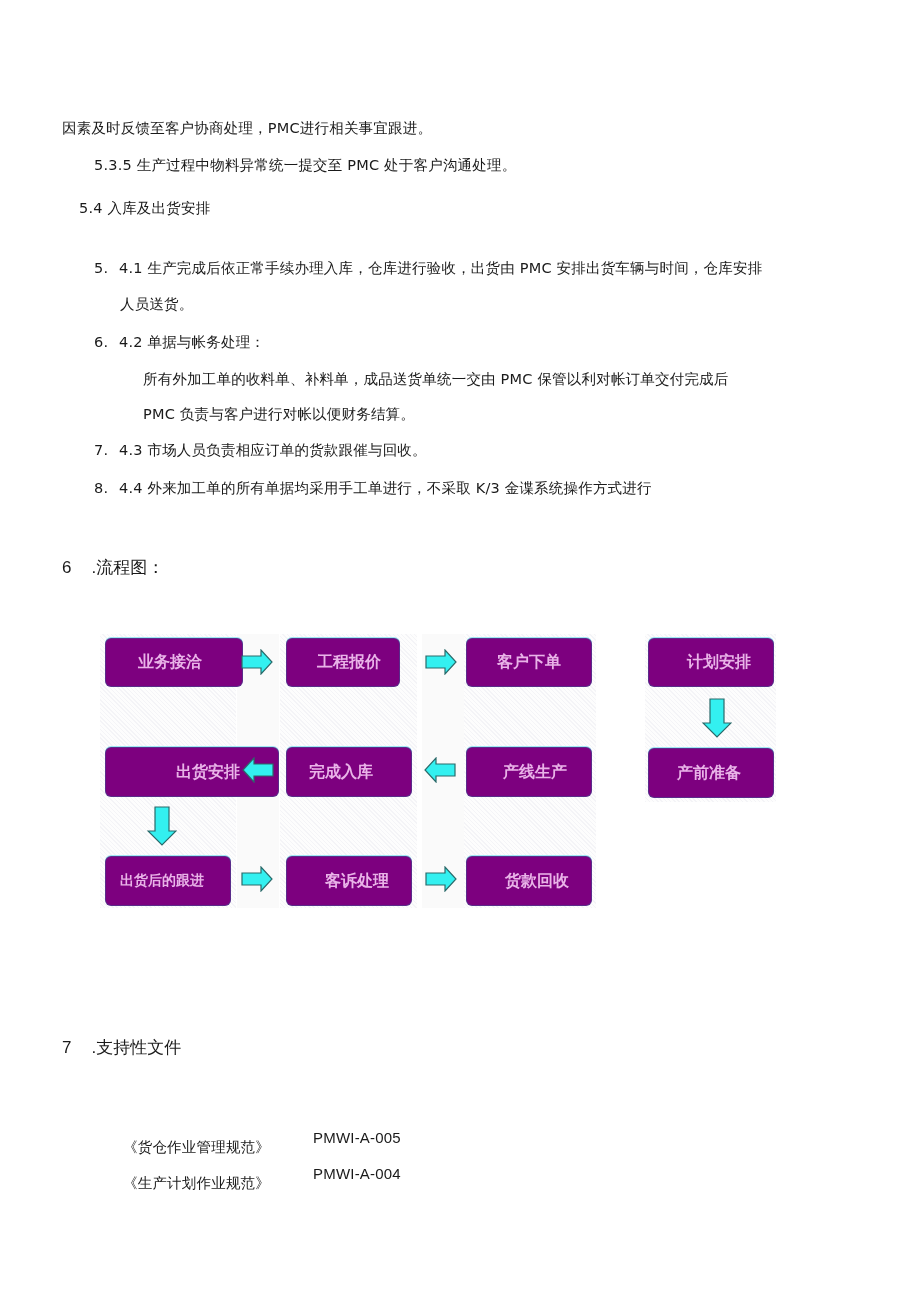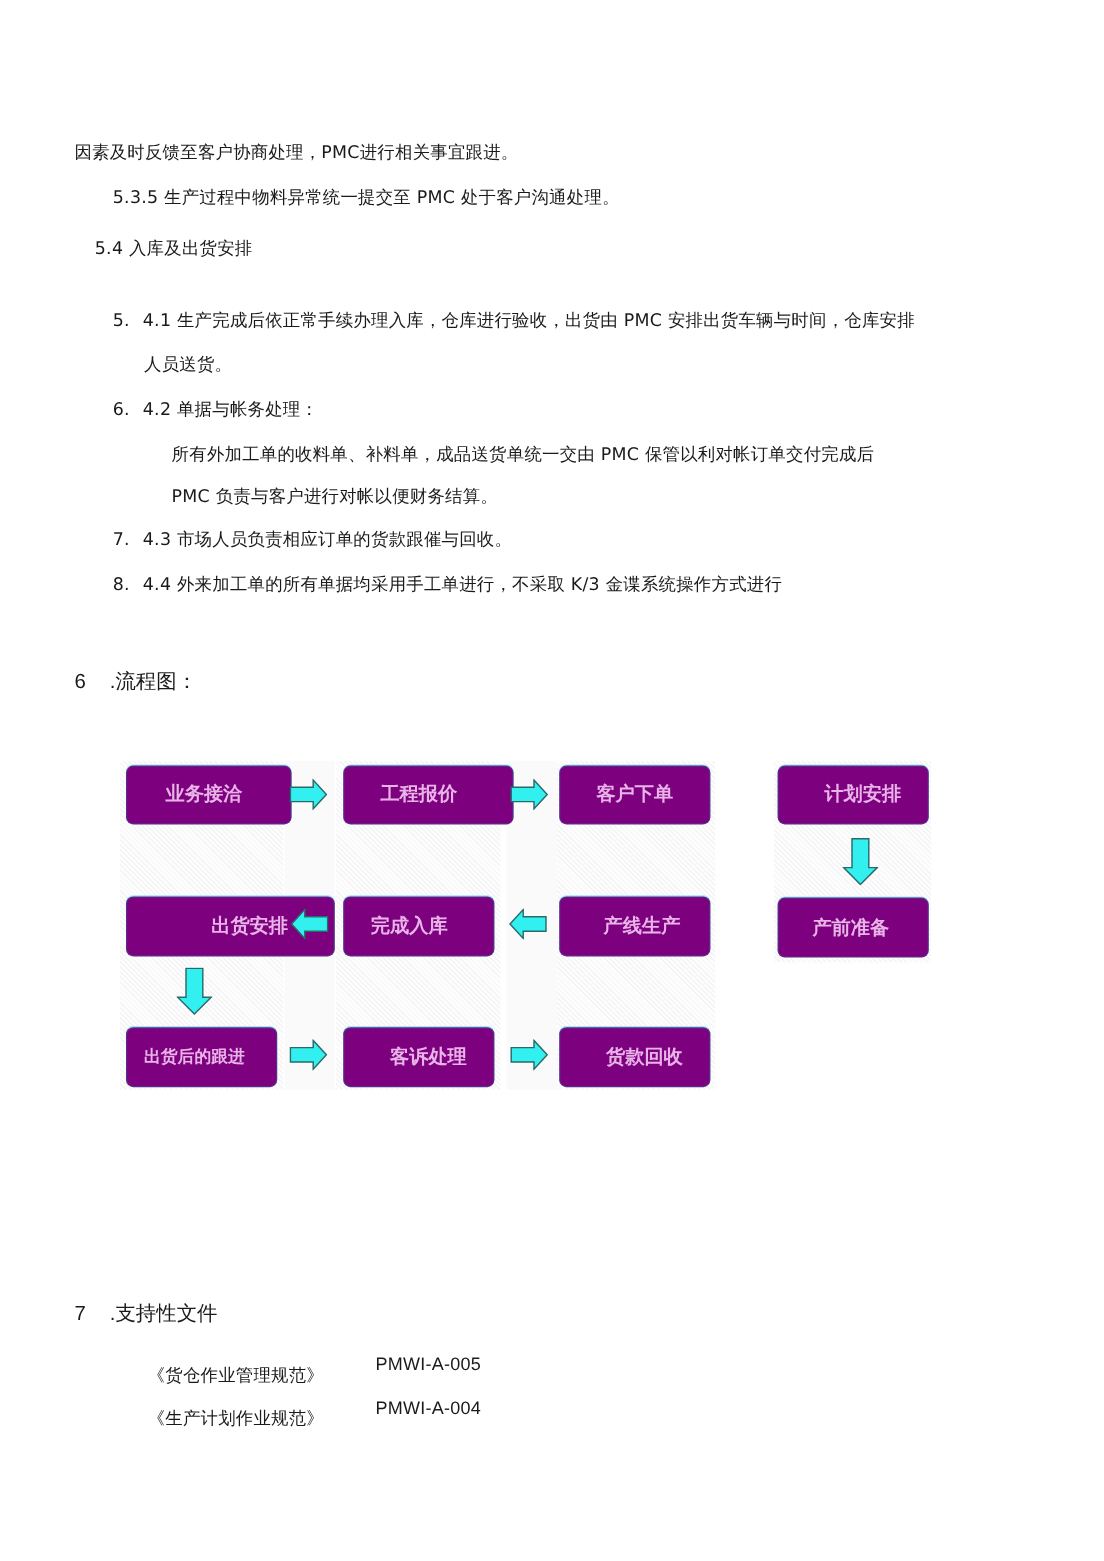--- a/index.html
+++ b/index.html
@@ -51,21 +51,21 @@
 <div class="panel" style="left:100px; top:634px; width:136px; height:274px;"></div>
 <div class="panel" style="left:237px; top:634px; width:42px; height:274px; background:#fafafa;"></div>
 <div class="panel" style="left:280px; top:634px; width:137px; height:274px;"></div>
 <div class="panel" style="left:422px; top:634px; width:42px; height:274px; background:#fafafa;"></div>
 <div class="panel" style="left:464px; top:634px; width:132px; height:274px;"></div>
 <div class="panel" style="left:645px; top:634px; width:131px; height:168px;"></div>
 
 <div class="box" style="left:106px; top:639px; width:124px; height:47px;padding-left:12px;">
   <span style="margin-left:20px">业务接洽</span>
 </div>
-<div class="box" style="left:287px; top:639px; width:140px; height:47px;">
+<div class="box" style="left:287px; top:639px; width:112px; height:47px;">
   <span style="margin-left:30px">工程报价</span>
 </div>
 <div class="box" style="left:467px; top:639px; width:124px; height:47px;">
   <span style="margin-left:30px">客户下单</span>
 </div>
 <div class="box" style="left:649px; top:639px; width:124px; height:47px;">
   <span style="margin-left:38px">计划安排</span>
 </div>
 
 <div class="box" style="left:106px; top:748px; width:124px; height:48px;padding-left:48px;">
@@ -111,20 +111,20 @@
   <polygon points="31,7 12,7 12,1 1,13 12,25 12,19 31,19" fill="#33f0f0" stroke="#2a6a6a" stroke-width="1.2"></polygon>
 </svg>
 
 <svg class="arrow" style="left:147px; top:806px;" width="30" height="40" viewBox="0 0 30 40">
   <polygon points="8,1 22,1 22,25 29,25 15,39 1,25 8,25" fill="#33f0f0" stroke="#2a6a6a" stroke-width="1.2"></polygon>
 </svg>
 <svg class="arrow" style="left:702px; top:698px;" width="30" height="40" viewBox="0 0 30 40">
   <polygon points="8,1 22,1 22,25 29,25 15,39 1,25 8,25" fill="#33f0f0" stroke="#2a6a6a" stroke-width="1.2"></polygon>
 </svg>
 
-<div class="heading" style="left:62px; top:1084px;text-align:right;">
+<div class="heading" style="left:62px; top:1037px;text-align:right;">
   <span>7</span><span style="display:inline-block;width:20px"></span><span>.支持性文件</span>
 </div>
 
 <div class="line doc-title" style="left:123px; top:1137px;">《货仓作业管理规范》</div>
 <div class="line doc-code" style="left:313px; top:1128px;">PMWI-A-005</div>
 <div class="line doc-title" style="left:123px; top:1173px;">《生产计划作业规范》</div>
 <div class="line doc-code" style="left:313px; top:1164px;">PMWI-A-004</div>
 
 </body></html>

